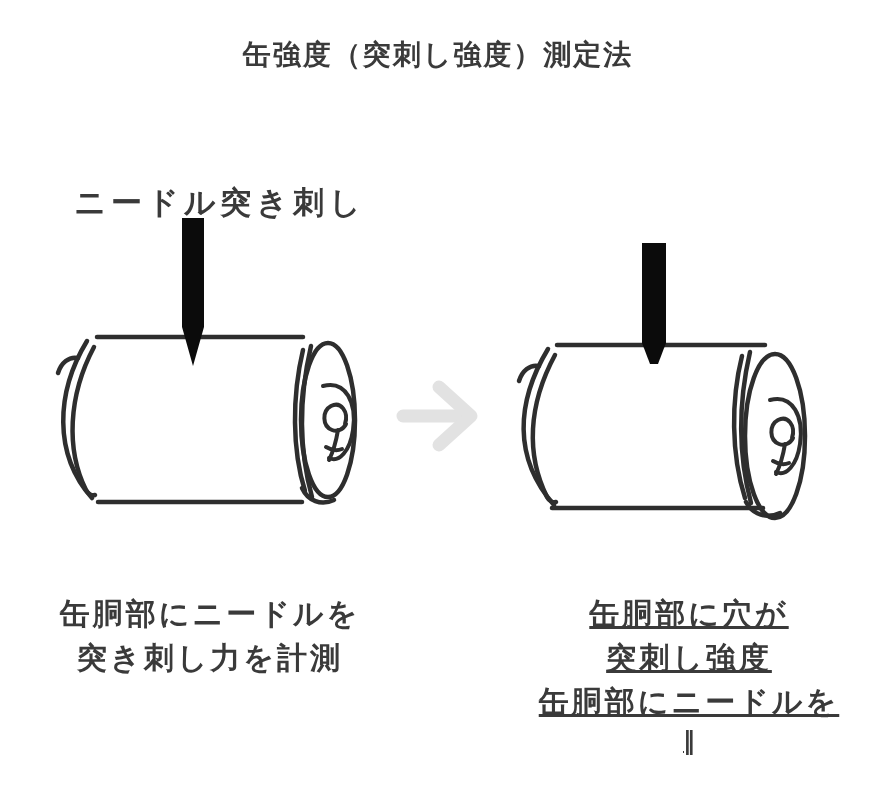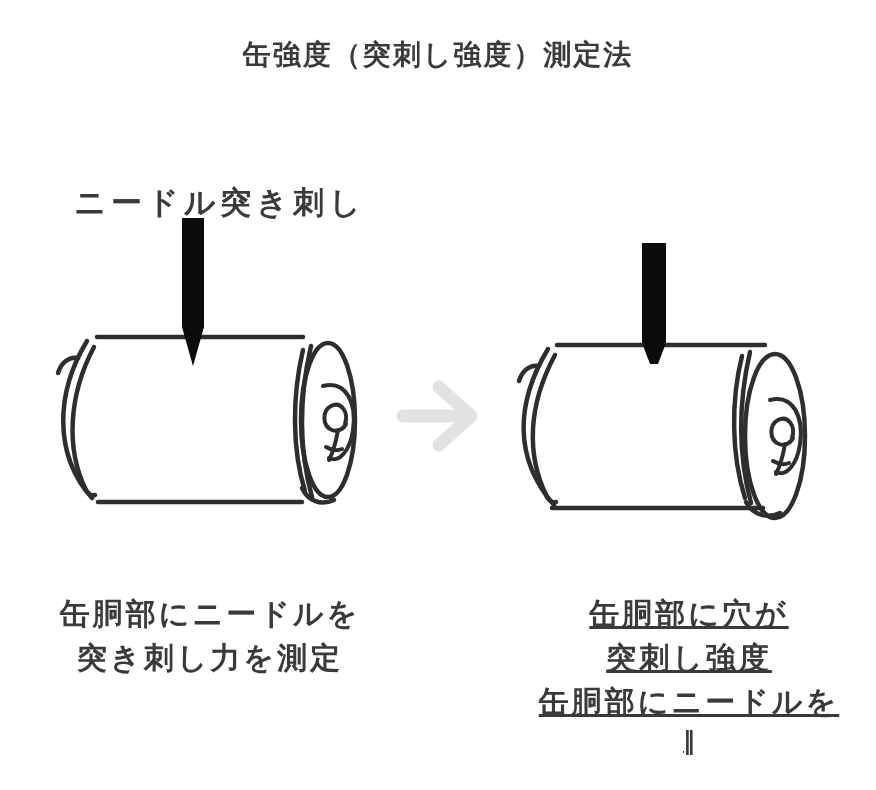--- a/index.html
+++ b/index.html
@@ -126,21 +126,21 @@
         <path class="sketch sketch-thin" d="M302 238 C306 226 298 215 288 220 C279 225 279 240 289 244 C294 246 300 244 303 238"></path>
         <path class="sketch sketch-thin" d="M295 244 C293 256 290 266 286 274"></path>
         <path class="sketch sketch-thin" d="M283 261 C288 264 294 265 299 263"></path>
       </g>
     </g>
     <polygon class="needle" points="152,43 176,43 176,143 168,164 160,164 152,143"></polygon>
   </svg>
 
   <div class="caption caption-left">
     <div>缶胴部にニードルを</div>
-    <div>突き刺し力を測定</div>
+    <div>突き刺し力を計測</div>
   </div>
 
   <div class="caption caption-right">
     <div>缶胴部に穴が</div>
     <div>突刺し強度</div>
     <div>缶胴部にニードルを</div>
     <div class="equals-line">‖</div>
   </div>
 
 </div>

